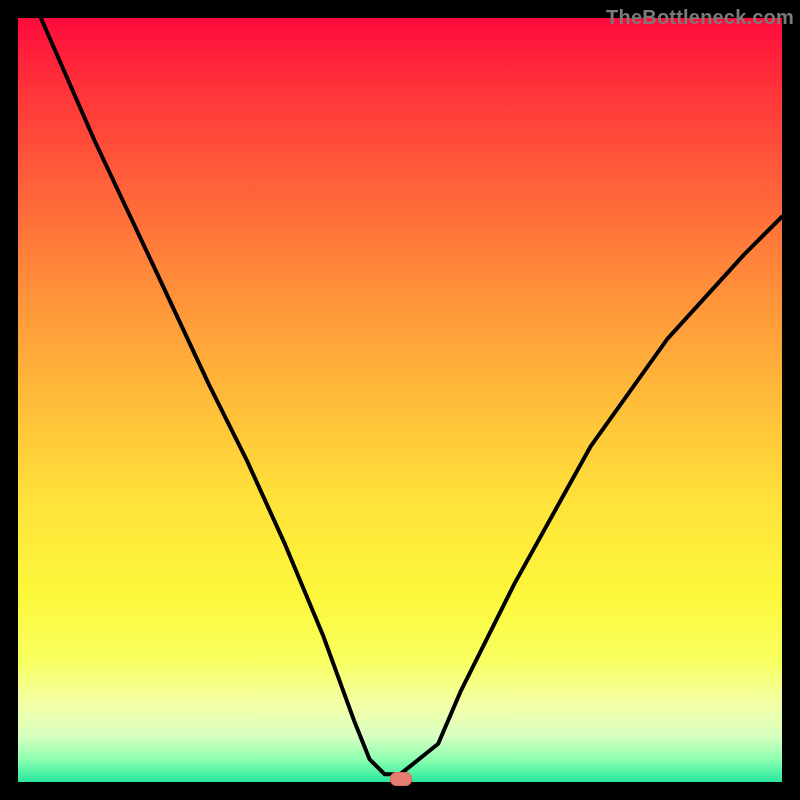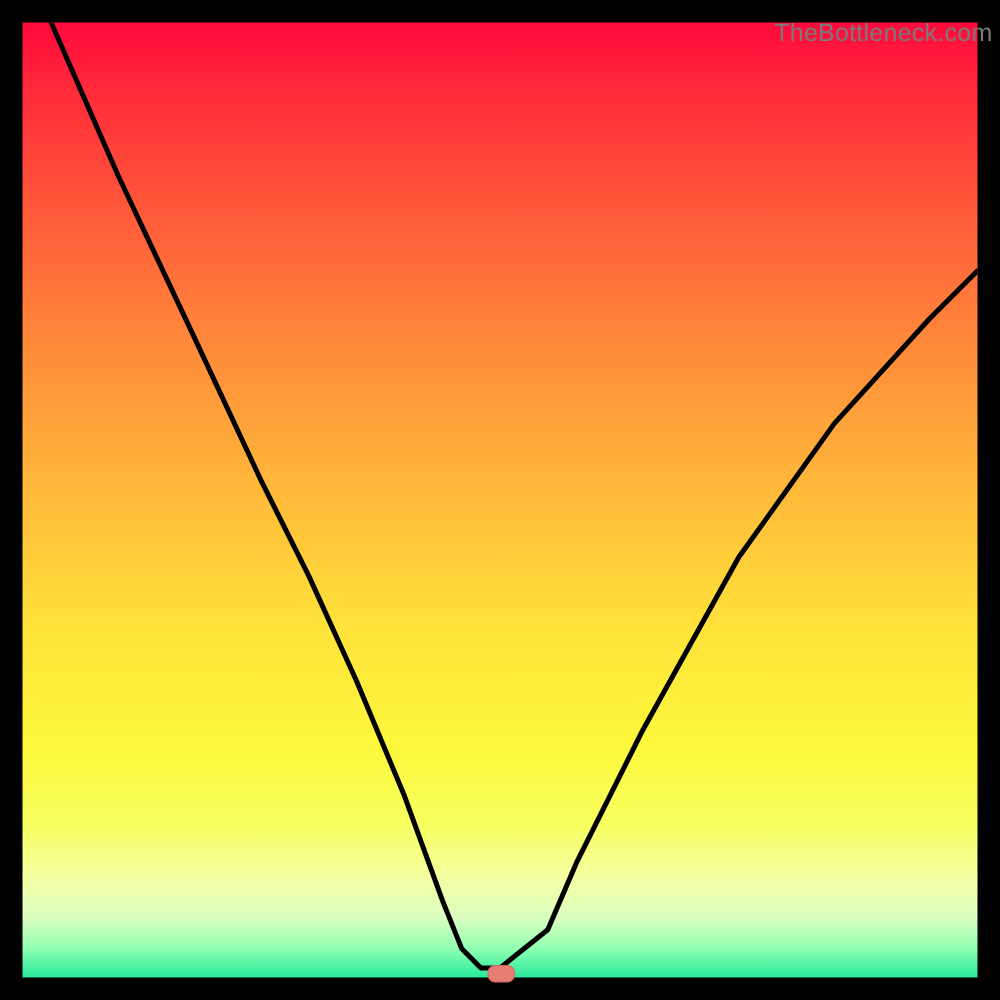--- a/index.html
+++ b/index.html
@@ -27,25 +27,25 @@
     #ffe43a 64%,
     #fcf83c 76%,
     #f8ff60 84%,
     #f3ffa8 90%,
     #d8ffc0 94%,
     #8effb0 97%,
     #28e89c 100%);
 }
 .watermark {
   position: absolute;
-  top: 16px;
+  top: 6px;
   right: 6px;
   color: #7a7a7a;
   font-size: 20px;
-  font-weight: 400;
+  font-weight: 700;
   letter-spacing: 0.2px;
 }
 svg.curve {
   position: absolute;
   left: 0;
   top: 0;
   width: 764px;
   height: 764px;
 }
 .marker {

